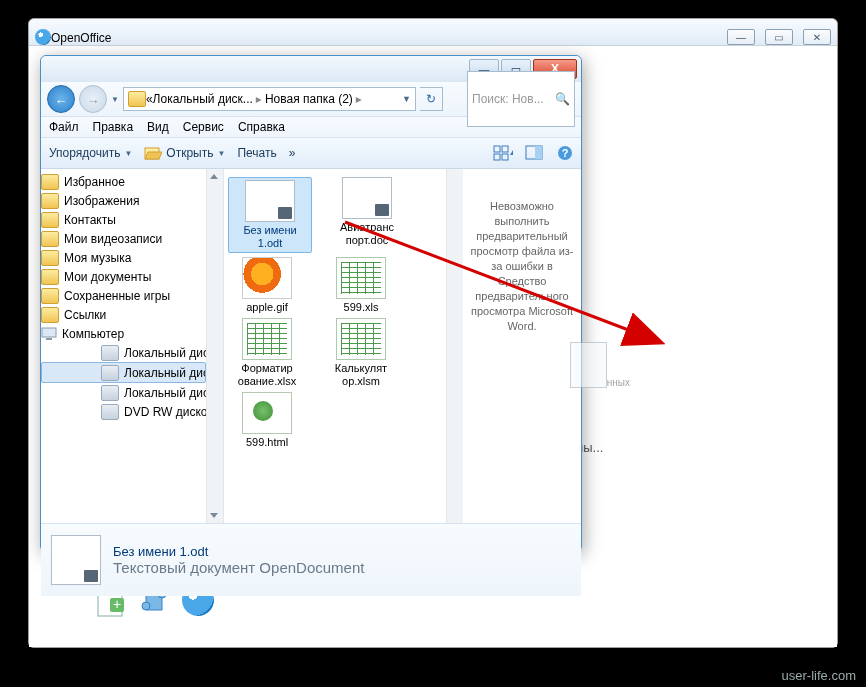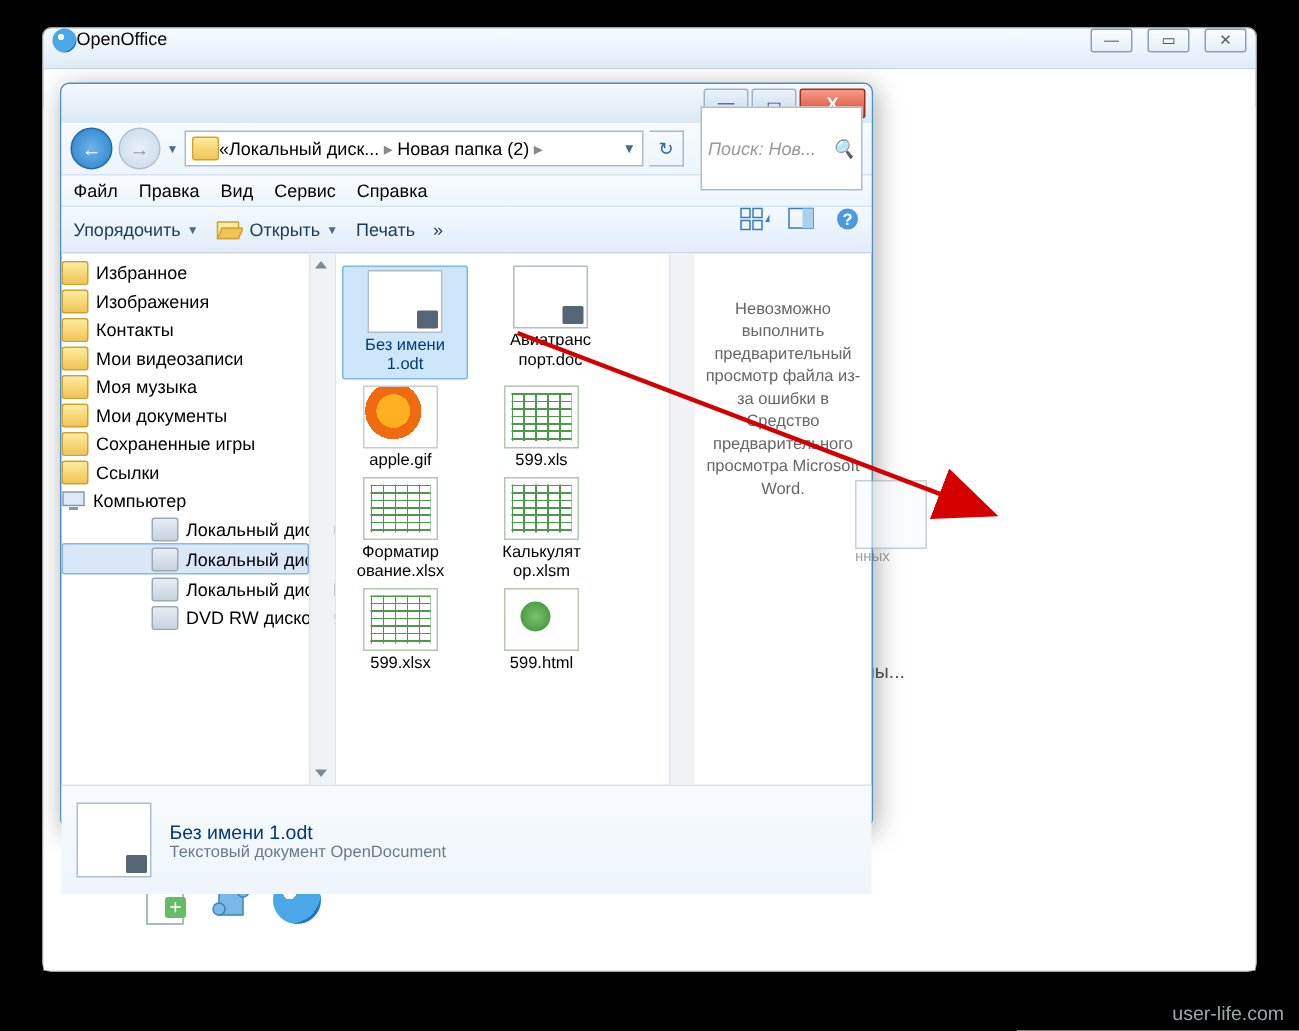--- a/index.html
+++ b/index.html
@@ -1,39 +1,39 @@
 <!DOCTYPE html>
 <html><head>
 <meta charset="utf-8">
 <style>
 body{margin:0;font-family:"Segoe UI",Tahoma,sans-serif;font-size:12px;background:#000;width:866px;height:687px;position:relative;overflow:hidden}
 .bg-window{position:absolute;left:28px;top:18px;width:808px;height:628px;background:#fff;border:1px solid #a0a0a0;border-radius:6px;box-shadow:0 2px 10px rgba(0,0,0,.3)}
-.bg-titlebar{height:26px;background:linear-gradient(#f7fbff,#e1ecf7);border-bottom:1px solid #c8d2dc;border-radius:6px 6px 0 0;display:flex;align-items:flex-start;padding:0 6px}
+.bg-titlebar{height:26px;background:linear-gradient(#f7fbff,#e1ecf7);border-bottom:1px solid #c8d2dc;border-radius:6px 6px 0 0;display:flex;align-items:flex-end;padding:0 6px}
 .bg-winbtns{margin-left:auto;display:flex;gap:10px}
 .bg-winbtns div{width:26px;height:14px;border:1px solid #8ca0b4;border-radius:2px;display:flex;align-items:center;justify-content:center;font-size:10px;color:#4a5a6a;background:linear-gradient(#fbfcfd,#e6eef6)}
 .bg-content{position:absolute;left:0;top:52px;right:0;bottom:0;background:#fff}
 .bg-btns{position:absolute;left:94px;top:584px;display:flex;gap:8px}
 .bg-btns div{width:36px;height:36px}
 .watermark{position:absolute;right:10px;bottom:4px;color:#9aa;font-size:13px;font-family:Arial}
 
 .explorer{position:absolute;left:40px;top:55px;width:540px;height:495px;background:#fff;border:1px solid #4b8ec6;border-radius:6px;box-shadow:2px 4px 18px rgba(0,0,0,.35)}
 .exp-titlebar{height:26px;background:linear-gradient(#f3f8fd,#dbe9f5);border-radius:6px 6px 0 0;display:flex;justify-content:flex-end;align-items:center;padding-right:4px;gap:2px}
 .exp-min,.exp-max{width:28px;height:18px;background:linear-gradient(#eaf2fa,#c7dbef);border:1px solid #9bb5cf;border-radius:2px;display:flex;align-items:center;justify-content:center;font-size:11px;color:#2a4a6a}
 .exp-close{width:42px;height:18px;background:linear-gradient(#f59a8a,#d94526);border:1px solid #a13018;border-radius:2px;display:flex;align-items:center;justify-content:center;color:#fff;font-weight:bold;font-size:12px}
 .exp-nav{height:30px;display:flex;align-items:center;padding:2px 6px;gap:4px;background:linear-gradient(#f7fbff,#edf4fb)}
 .navbtn{width:26px;height:26px;border-radius:50%;background:radial-gradient(#6bb5ec,#2a7ec8);border:1px solid #1f6aa8;display:flex;align-items:center;justify-content:center;color:#fff;font-size:13px}
 .navbtn.fwd{background:radial-gradient(#e8f0f8,#c8d8e8);color:#8a9aaa;border-color:#b0c0d0}
 .addrbar{flex:1;height:22px;border:1px solid #a8bccf;background:#fff;display:flex;align-items:center;padding:0 4px;font-size:12px}
 .crumb{color:#000}
 .sep{color:#888;padding:0 3px}
 .refresh{width:22px;height:22px;border:1px solid #a8bccf;border-left:none;display:flex;align-items:center;justify-content:center;color:#2a6aa8}
-.search{width:98px;height:22px;border:1px solid #a8bccf;background:#fff;display:flex;align-items:center;padding:16px 4px;color:#999;font-style:italic;margin-left:7px}
+.search{width:98px;height:22px;border:1px solid #a8bccf;background:#fff;display:flex;align-items:center;padding:16px 4px;color:#999;margin-left:20px}
 .menubar{height:20px;background:linear-gradient(#f7fbff,#eef5fb);border-top:1px solid #d6e2ee;border-bottom:1px solid #d6e2ee;display:flex;align-items:center;padding:0 8px;gap:14px;font-size:12px}
 .menubar span{text-decoration:underline;text-decoration-color:transparent}
-.toolbar{height:30px;background:linear-gradient(#f4f9fe,#e1edf9);border-bottom:1px solid #c8d8e8;display:flex;padding:0 8px;gap:12px;font-size:12px;color:#1a3a5a}
+.toolbar{height:30px;background:linear-gradient(#f4f9fe,#e1edf9);border-bottom:1px solid #c8d8e8;display:flex;align-items:center;padding:0 8px;gap:12px;font-size:12px;color:#1a3a5a}
 .toolbar .tb{display:flex;align-items:center;gap:4px}
 .toolbar .drop{font-size:8px;color:#4a6a8a}
 .toolbar .spacer{flex:1}
 .toolbar .vicon{width:20px;height:16px}
 .body{display:flex;height:354px}
 .tree{width:182px;border-right:1px solid #e0e6ec;overflow:hidden;padding-top:3px;position:relative}
 .tree .sb{position:absolute;right:0;top:0;width:16px;height:100%;background:#f0f3f6;border-left:1px solid #e0e6ec}
 .tree .sb::before,.tree .sb::after{content:"";position:absolute;left:3px;width:0;height:0;border-left:4px solid transparent;border-right:4px solid transparent}
 .tree .sb::before{top:5px;border-bottom:5px solid #7a8a9a}
 .tree .sb::after{bottom:5px;border-top:5px solid #7a8a9a}
@@ -44,23 +44,23 @@
 .files{flex:1;padding:8px 4px;display:flex;flex-wrap:wrap;align-content:flex-start;gap:4px 16px;position:relative}
 .files .sb{position:absolute;right:0;top:0;width:16px;height:100%;background:#f0f3f6;border-left:1px solid #e0e6ec}
 .fitem{width:78px;display:flex;flex-direction:column;align-items:center;text-align:center;font-size:11px;line-height:13px}
 .fitem .fico{width:48px;height:40px;margin-bottom:2px}
 .fitem.sel{background:#cde6fa;border:1px solid #7db8e8;border-radius:2px;padding:2px}
 .fitem.sel .lbl{color:#003a7a}
 .preview{width:106px;padding:30px 6px;font-size:11px;color:#666;text-align:center;line-height:15px}
 .details{height:60px;border-top:1px solid #d6e2ee;background:linear-gradient(#f7fbfe,#eef5fb);display:flex;align-items:center;padding:6px 10px;gap:12px}
 .details .dico{width:48px;height:48px}
 .details .dtxt .dname{font-size:13px;color:#003a7a}
-.details .dtxt .dtype{font-size:11px;color:#6a7a8a}
-
-.ghost{position:absolute;left:570px;top:320px;width:60px;height:68px;opacity:.55;display:flex;flex-direction:column;align-items:flex-start;font-size:10px;color:#555}
+.details .dtxt .dtype{font-size:15px;color:#6a7a8a}
+
+.ghost{position:absolute;left:570px;top:320px;width:60px;height:68px;opacity:.55;display:flex;align-items:flex-end;font-size:10px;color:#555}
 .ghost .gico{width:46px;height:44px;border:1px solid #9ab;background:#f5f8fb}
 .arrow{position:absolute;left:340px;top:217px;pointer-events:none}
 .bghint{position:absolute;left:576px;top:440px;font-size:13px;color:#555}
 
 .folder{background:linear-gradient(#fceca0,#f0c454);border-radius:2px;border:1px solid #d0a030}
 .drive{background:linear-gradient(#e8eef4,#c6d2de);border:1px solid #9ab;border-radius:2px}
 .docico{background:#fff;border:1px solid #b0bcc8;position:relative}
 .docico::after{content:"";position:absolute;right:2px;bottom:2px;width:14px;height:12px;background:#567;border-radius:1px}
 .xls{background:#fff;border:1px solid #b0c8b0}
 .xls::after{content:"";position:absolute;left:4px;top:4px;right:4px;bottom:4px;background:repeating-linear-gradient(#4a9a4a 0 1px,transparent 1px 5px),repeating-linear-gradient(90deg,#4a9a4a 0 1px,transparent 1px 8px)}
@@ -249,24 +249,20 @@
         </div>
         <div class="fitem">
           <div class="fico xls" style="position: relative;"></div>
           <div class="lbl">Форматир ование.xlsx</div>
         </div>
         <div class="fitem">
           <div class="fico xls" style="position: relative;"></div>
           <div class="lbl">Калькулят ор.xlsm</div>
         </div>
         <div class="fitem">
-          <div class="fico xls" style="position: relative;"></div>
-          <div class="lbl">599.xlsx</div>
-        </div>
-        <div class="fitem">
           <div class="fico html" style="position: relative;"></div>
           <div class="lbl">599.html</div>
         </div>
         <div class="sb"></div>
     </div>
     <div class="preview">Невозможно выполнить предварительный просмотр файла из-за ошибки в Средство предварительного просмотра Microsoft Word.</div>
   </div>
   <div class="details">
     <div class="dico docico" style="position:relative"></div>
     <div class="dtxt">

